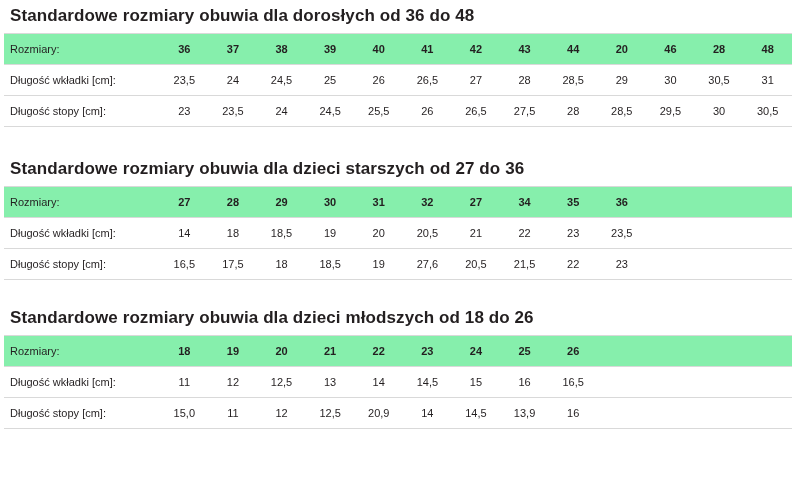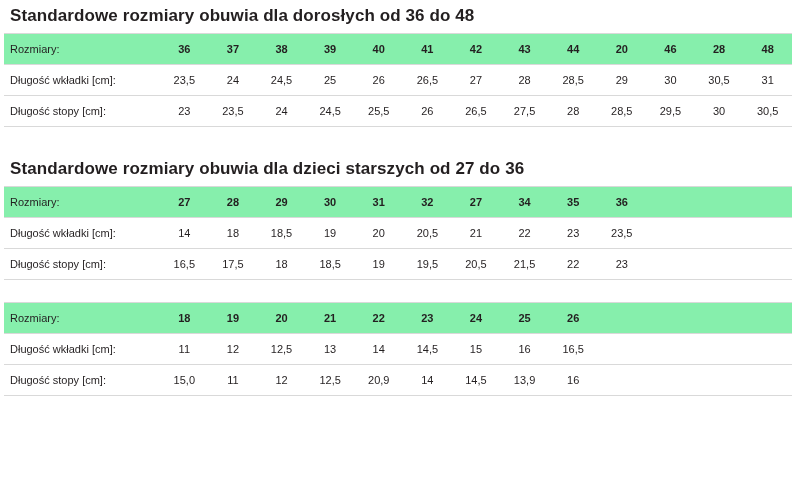--- a/index.html
+++ b/index.html
@@ -164,36 +164,37 @@
           <td></td>
           <td></td>
         </tr>
         <tr>
           <td class="rowhead">Długość stopy [cm]:</td>
           <td>16,5</td>
           <td>17,5</td>
           <td>18</td>
           <td>18,5</td>
           <td>19</td>
-          <td>19,5</td>
+          <td>27,6</td>
           <td>20,5</td>
           <td>21,5</td>
           <td>22</td>
           <td>23</td>
           <td></td>
           <td></td>
           <td></td>
         </tr>
       </tbody>
     </table>
   </div>
 
   <div class="spacer-small"></div>
 
   <div class="section">
+    <div class="section-title">Standardowe rozmiary obuwia dla dzieci młodszych od 18 do 26</div>
     <table class="size-table">
       <tbody>
         <tr class="header-row">
           <td class="rowhead" style="width:148px">Rozmiary:</td>
           <td>18</td>
           <td>19</td>
           <td>20</td>
           <td>21</td>
           <td>22</td>
           <td>23</td>

